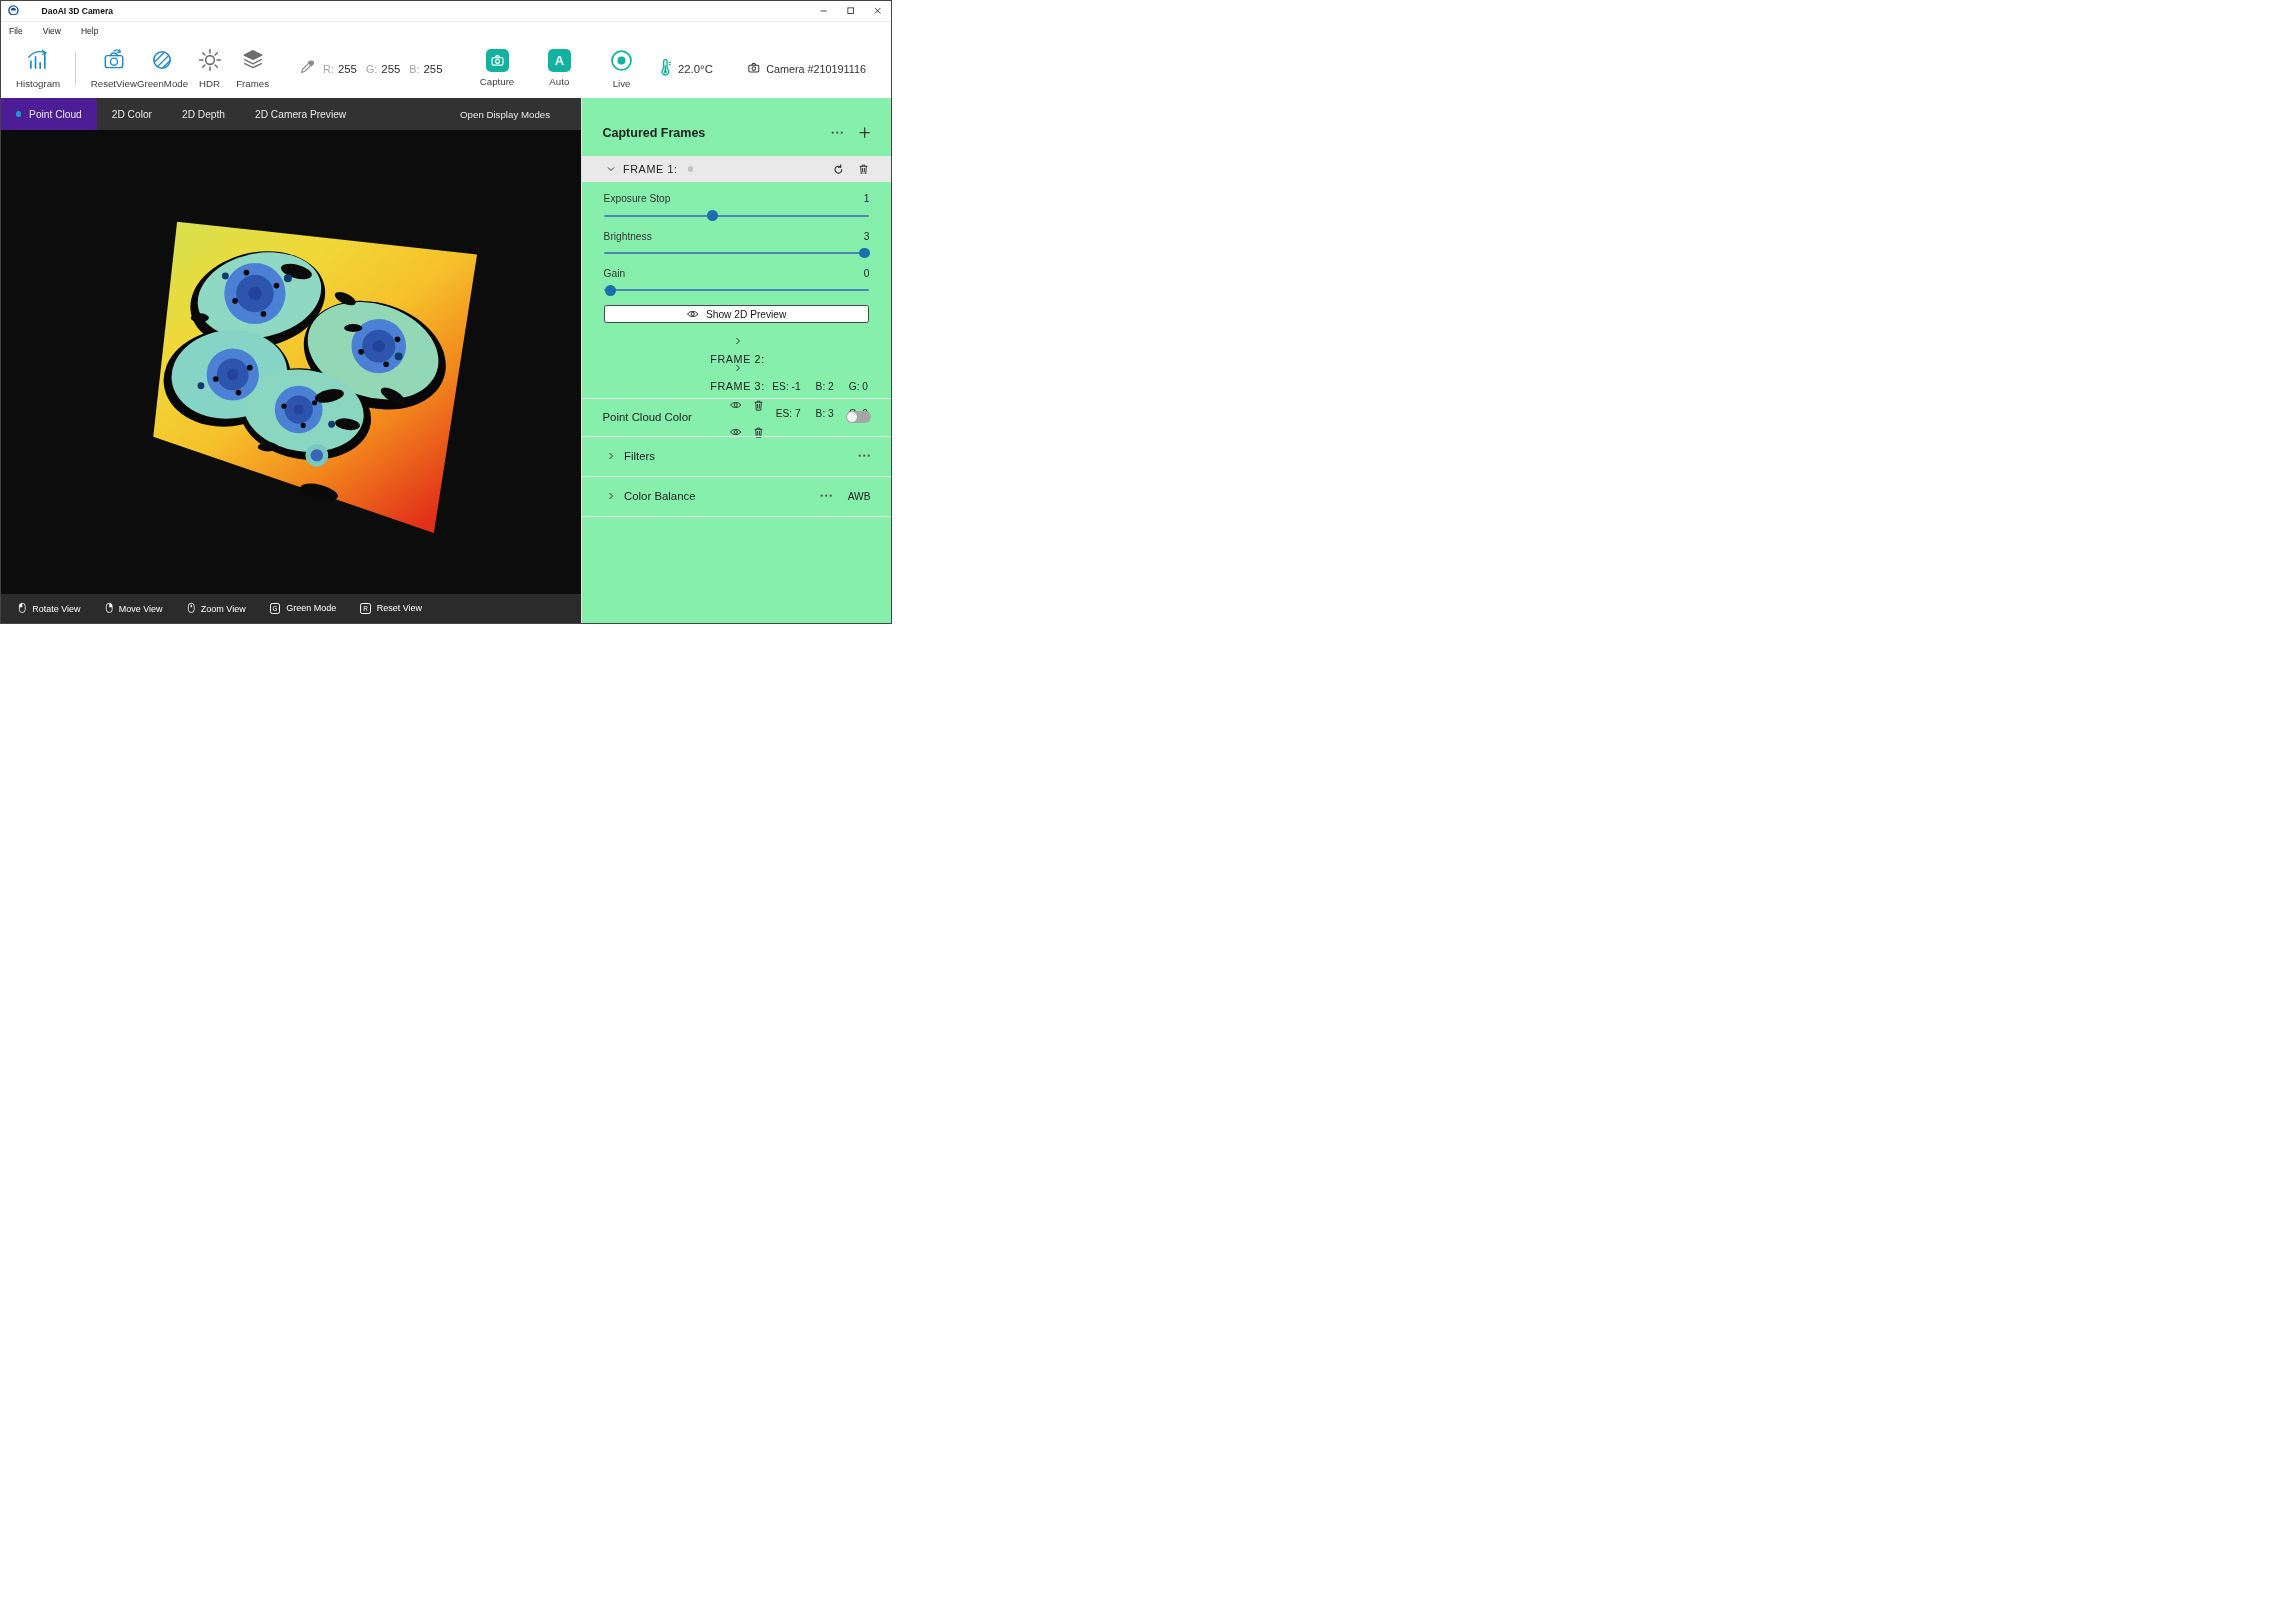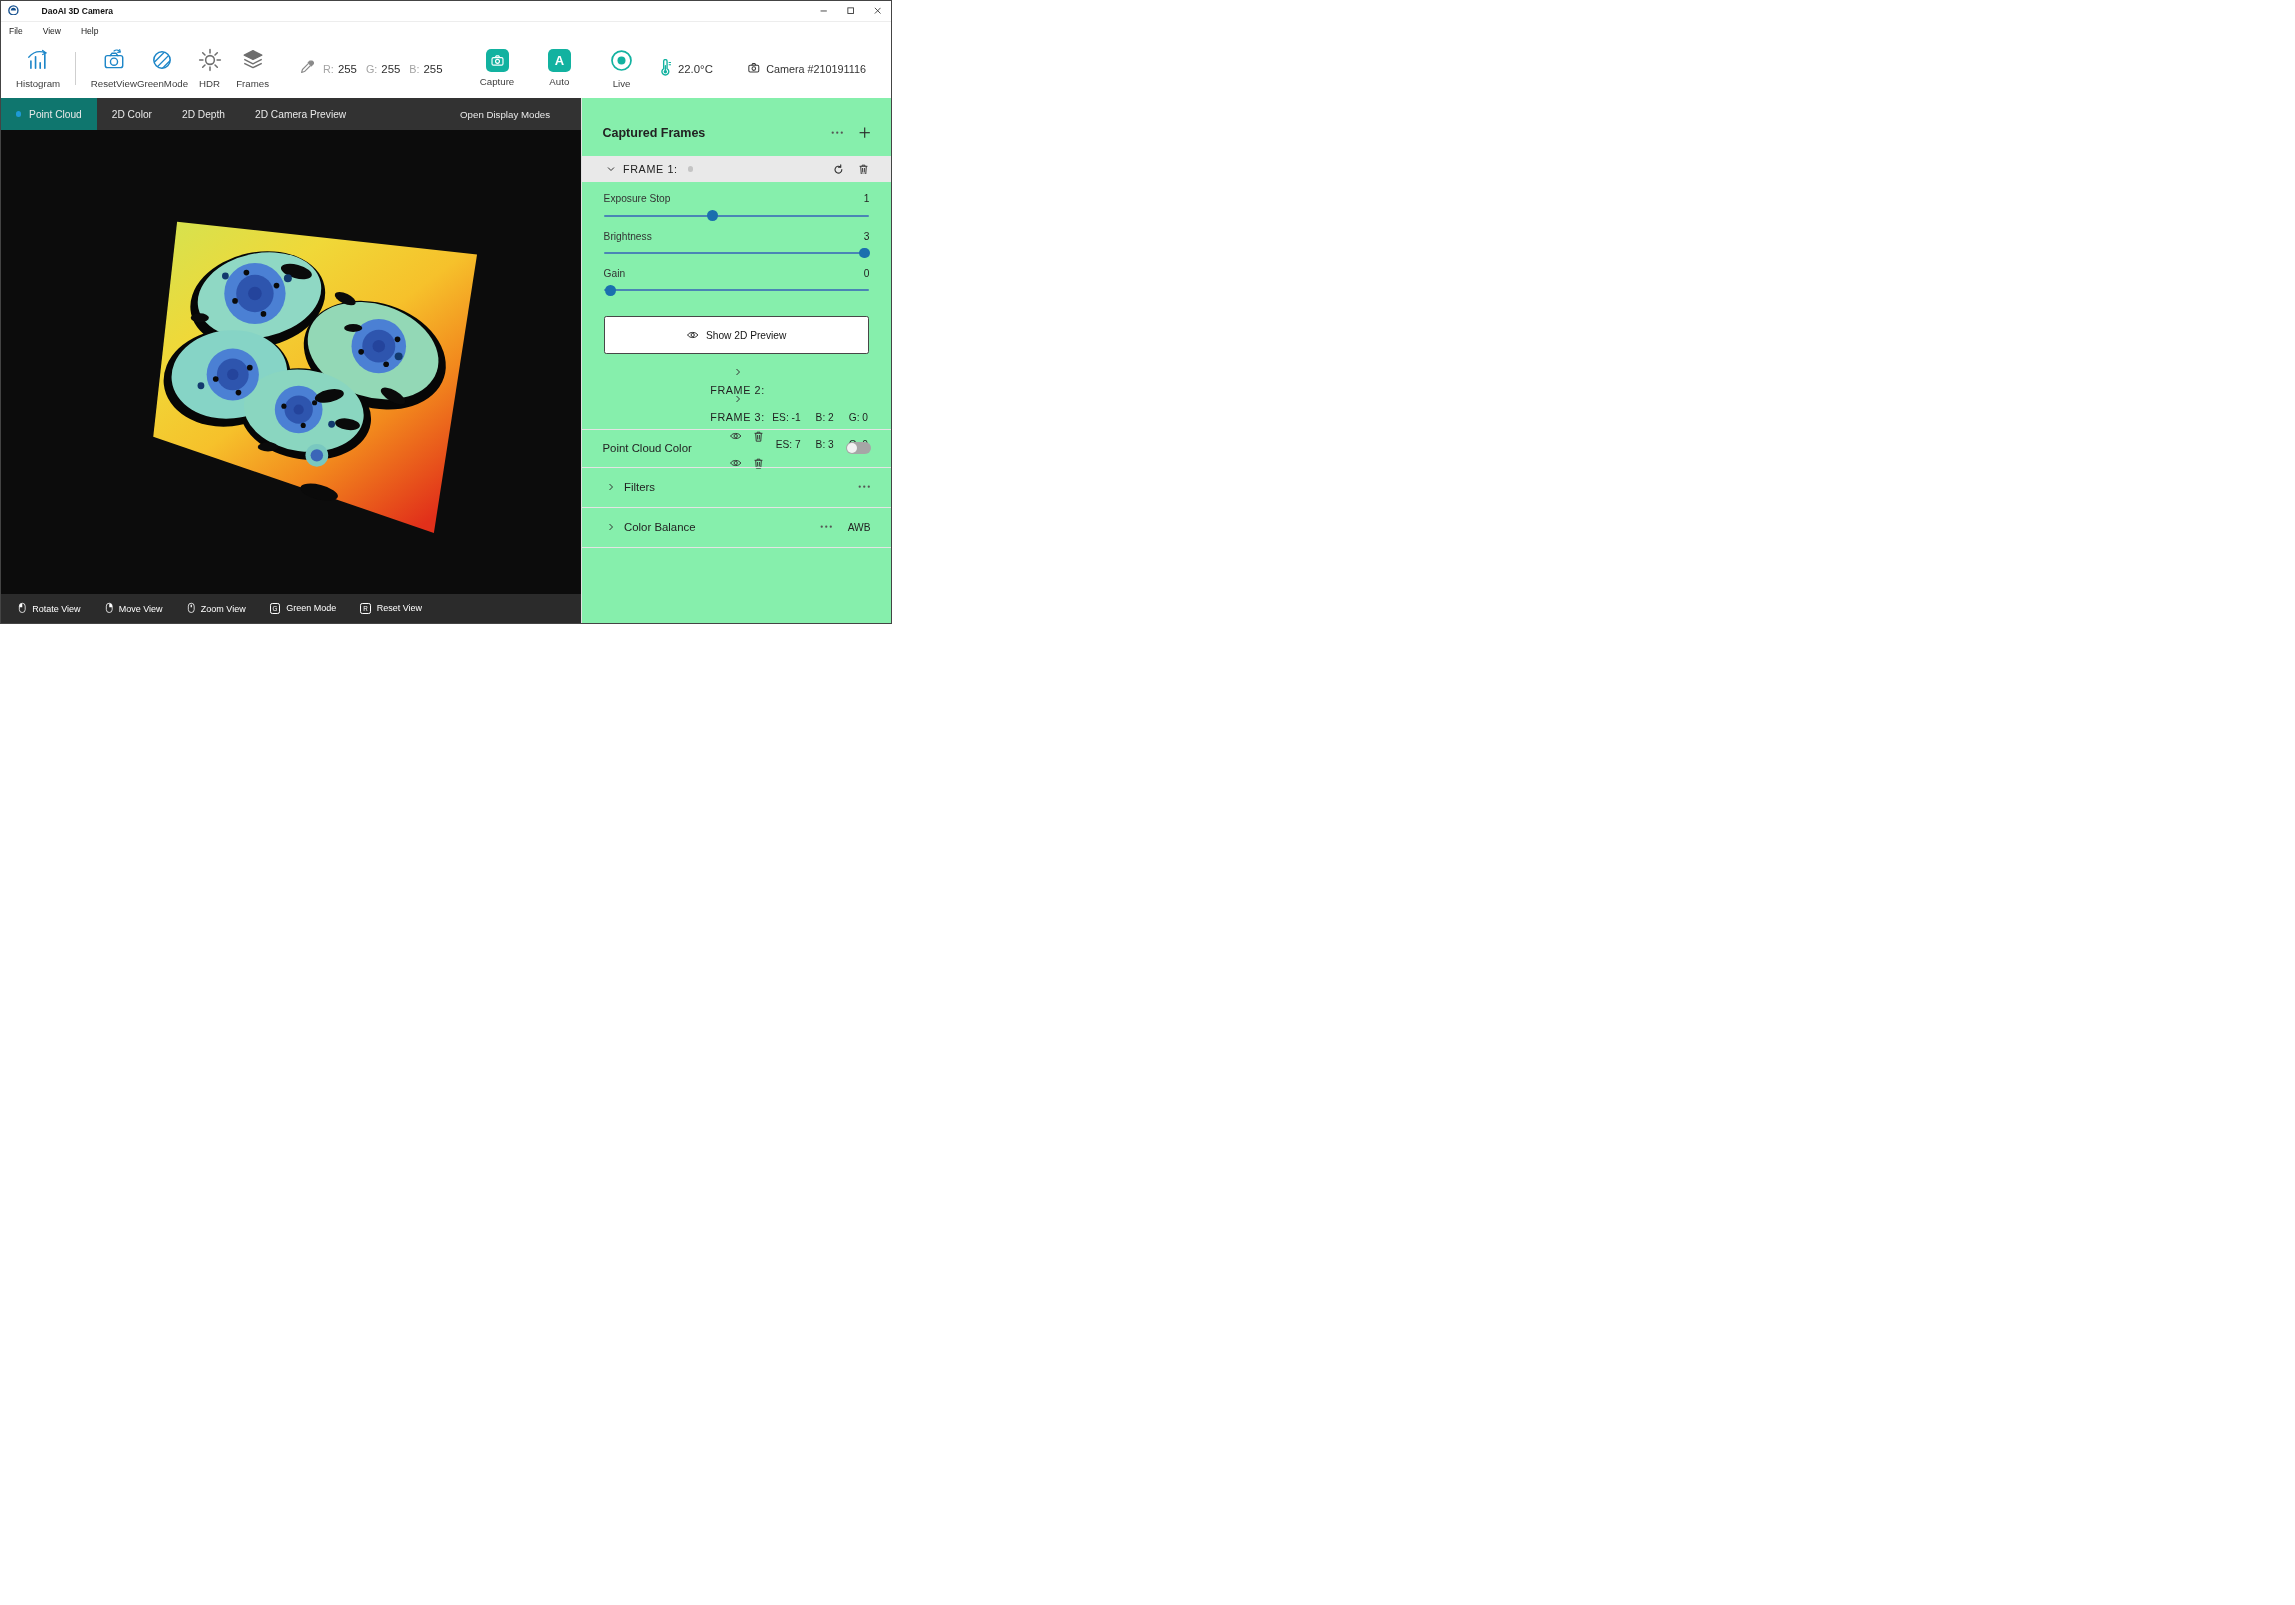--- a/index.html
+++ b/index.html
@@ -35,21 +35,21 @@
   .camera-group { display:flex; align-items:center; gap:5.7px; margin-left:34px; margin-right:25px; }
   .camera-text { font-size:10.8px; color:#333; }
 
   
   .main { flex:1; display:flex; min-height:0; }
   .viewport-col { width:580px; flex:0 0 auto; display:flex; flex-direction:column; min-height:0; }
 
   
   .tabbar { height:32px; background:#323232; display:flex; align-items:stretch; flex:0 0 auto; }
   .tab { display:flex; align-items:center; padding:0 15px; color:#e9e9e9; font-size:10.2px; white-space:nowrap; }
-  .tab.active { background:#0f766e; }
+  .tab.active { background:#4c1d95; }
   .tab .dot { display:none; width:5.1px; height:5.1px; border-radius:50%; background:#1e9ad6; margin-right:8px; }
   .tab.active .dot { display:block; }
   .open-display { margin-left:auto; display:flex; align-items:center; padding-right:31px; color:#e9e9e9; font-size:9.7px; }
 
   
   .viewport { flex:1; background:#0c0c0c; position:relative; min-height:0; }
   .viewport svg { position:absolute; inset:0; width:100%; height:100%; }
 
   
   .statusbar { height:29px; background:#2b2b2b; display:flex; align-items:center; gap:24px; padding:0 17px; flex:0 0 auto; }
@@ -68,21 +68,21 @@
   .frame1-icons { margin-left:auto; display:flex; align-items:center; gap:15px; }
 
   .frame1-body { padding:11.4px 21.6px 13.6px 21.6px; }
   .slider-head { display:flex; justify-content:space-between; align-items:center; }
   .slider-label { font-size:10.2px; color:#333; }
   .slider-value { font-size:10.2px; color:#222; }
   .slider-track-wrap { position:relative; height:16px; margin-top:3.4px; margin-bottom:6.8px; }
   .slider-track { position:absolute; top:6.8px; left:0; right:0; height:2.3px; border-radius:1.1px; background:#4a85b5; }
   .slider-handle { position:absolute; top:2.6px; width:10.8px; height:10.8px; border-radius:50%; background:#1b6fae; }
 
-  .preview-btn { margin-top:18px; width:100%; height:38px; border:0.9px solid #474747; border-radius:2.3px; background:#fff; display:flex; align-items:center; justify-content:center; gap:8px; font-size:10.2px; color:#151515; cursor:pointer; font-family:inherit; }
+  .preview-btn { margin-top:7px; width:100%; height:18px; border:0.9px solid #474747; border-radius:2.3px; background:#fff; display:flex; align-items:center; justify-content:center; gap:8px; font-size:10.2px; color:#151515; cursor:pointer; font-family:inherit; }
 
   .frame-row { height:27px; display:flex; align-items:center; gap:8px; padding:0 23px 0 25px;flex-direction:column; }
   .frame-stats { margin-left:auto; display:flex; align-items:center; gap:15px; }
   .frame-stat { font-size:10.2px; color:#1f1f1f; }
   .frame-row-icons { display:flex; align-items:center; gap:13.6px; margin-left:18px; }
 
   .pcc-row { height:39px; margin-top:6.8px; border-top:0.6px solid #e4e4e4; border-bottom:0.6px solid #e4e4e4; display:flex; align-items:center; padding:0 20.5px; }
   .pcc-label { font-size:11.4px; color:#222; }
   .toggle { margin-left:auto; width:25px; height:12.5px; border-radius:6.3px; background:#a6a6a6; position:relative; }
   .toggle .knob { position:absolute; top:1.1px; right:1.1px; width:10.2px; height:10.2px; border-radius:50%; background:#fff; }

